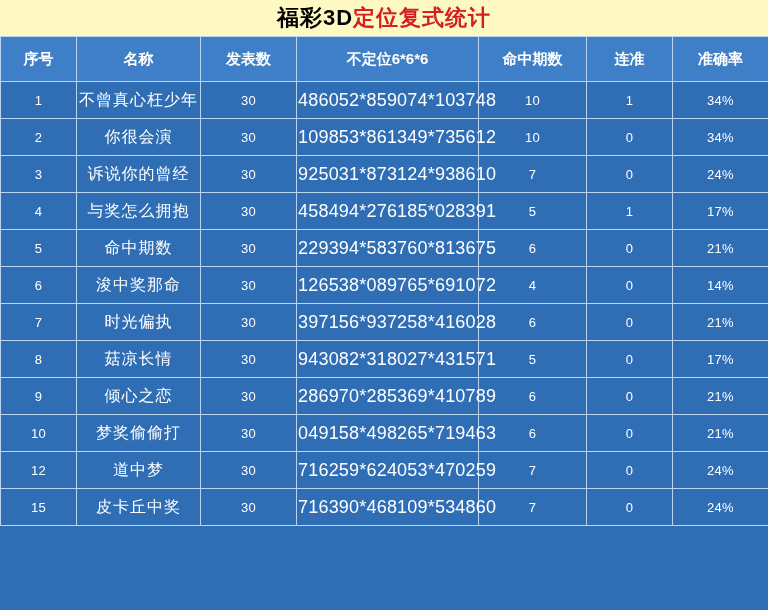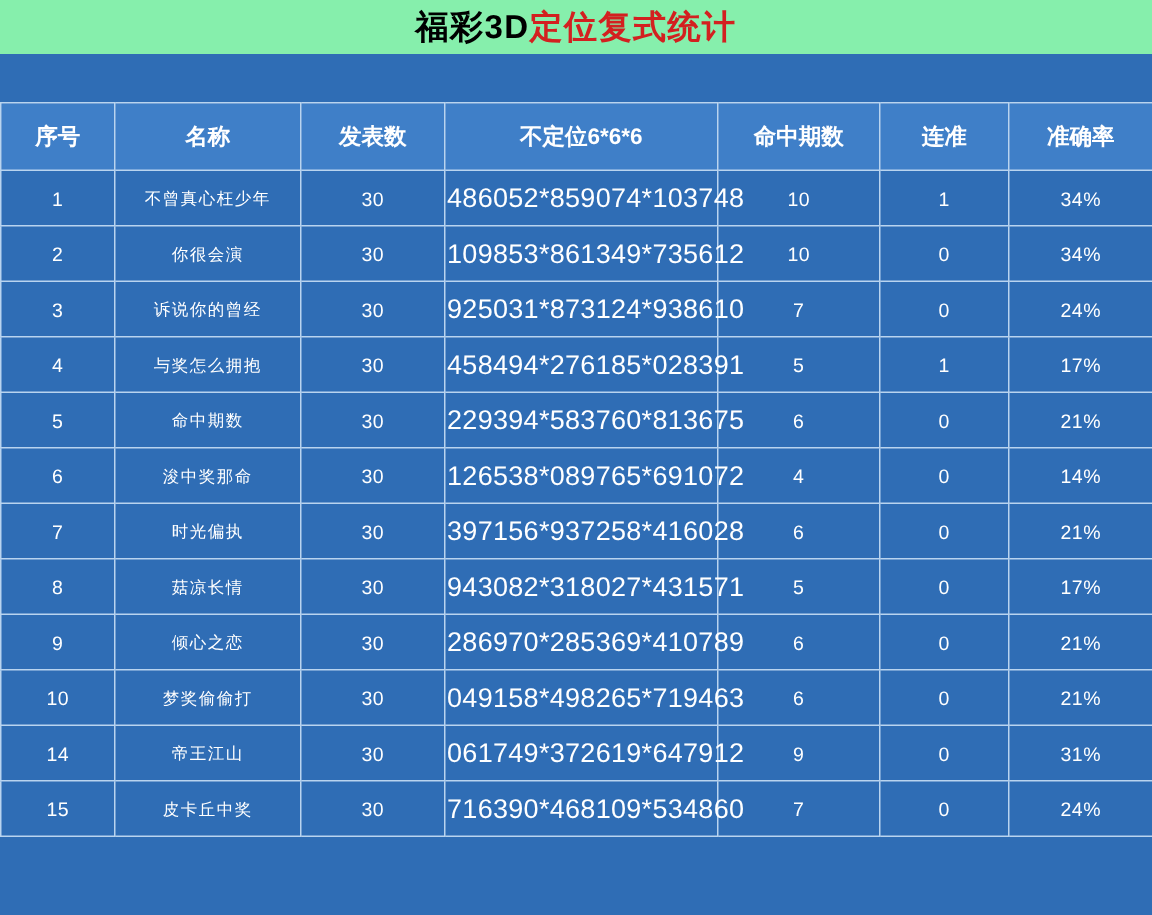--- a/index.html
+++ b/index.html
@@ -16,21 +16,21 @@
   .page {
     width: 768px;
     height: 610px;
     background: #2f6db5;
     box-sizing: border-box;
     display: flex;
     flex-direction: column;
   }
   .title-bar {
     height: 36px;
-    background: #86efac;
+    background: #fef9c3;
     display: flex;
     align-items: center;
     justify-content: center;
     flex: 0 0 auto;
   }
   .title-text {
     font-size: 22px;
     font-weight: bold;
     letter-spacing: 1px;
     white-space: nowrap;
@@ -65,31 +65,30 @@
     background: #2f6db5;
     color: #ffffff;
     font-size: 13px;
     height: 34px;
     border: 1px solid #b9d4ef;
     text-align: center;
     white-space: nowrap;
     letter-spacing: 0.3px;
   }
   tbody td.name {
-    font-size: 11px;
+    font-size: 16px;
     letter-spacing: 1px;
   }
   tbody td.combo {
     font-size: 18px;
     letter-spacing: 0.2px;
   }
   .table-wrap {
     flex: 1 1 auto;
     overflow: hidden;
-    margin-top: 32px;
   }
 </style>
 </head>
 <body>
 
 <div class="page">
 
   <div class="title-bar">
     <div class="title-text">
       <span class="seg-black">福彩3D</span><span class="seg-red">定位复式统计</span>
@@ -203,27 +202,27 @@
         <tr>
           <td>10</td>
           <td class="name">梦奖偷偷打</td>
           <td>30</td>
           <td class="combo">049158*498265*719463</td>
           <td>6</td>
           <td>0</td>
           <td>21%</td>
         </tr>
         <tr>
-          <td>14</td>
-          <td class="name">帝王江山</td>
-          <td>30</td>
-          <td class="combo">061749*372619*647912</td>
-          <td>9</td>
-          <td>0</td>
-          <td>31%</td>
+          <td>12</td>
+          <td class="name">道中梦</td>
+          <td>30</td>
+          <td class="combo">716259*624053*470259</td>
+          <td>7</td>
+          <td>0</td>
+          <td>24%</td>
         </tr>
         <tr>
           <td>15</td>
           <td class="name">皮卡丘中奖</td>
           <td>30</td>
           <td class="combo">716390*468109*534860</td>
           <td>7</td>
           <td>0</td>
           <td>24%</td>
         </tr>

